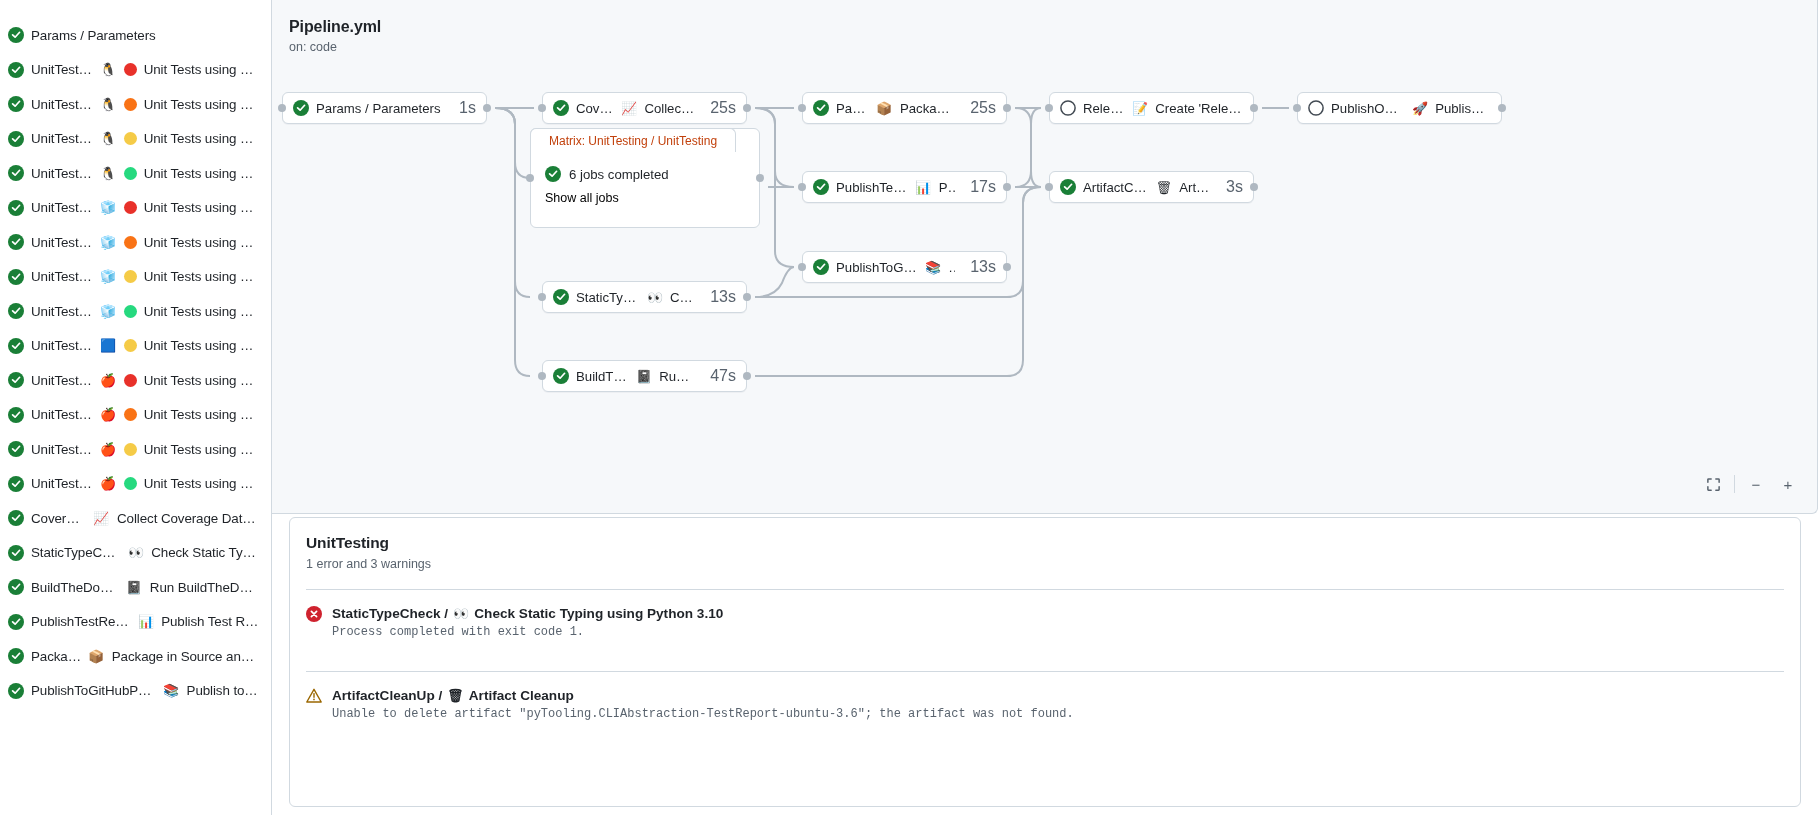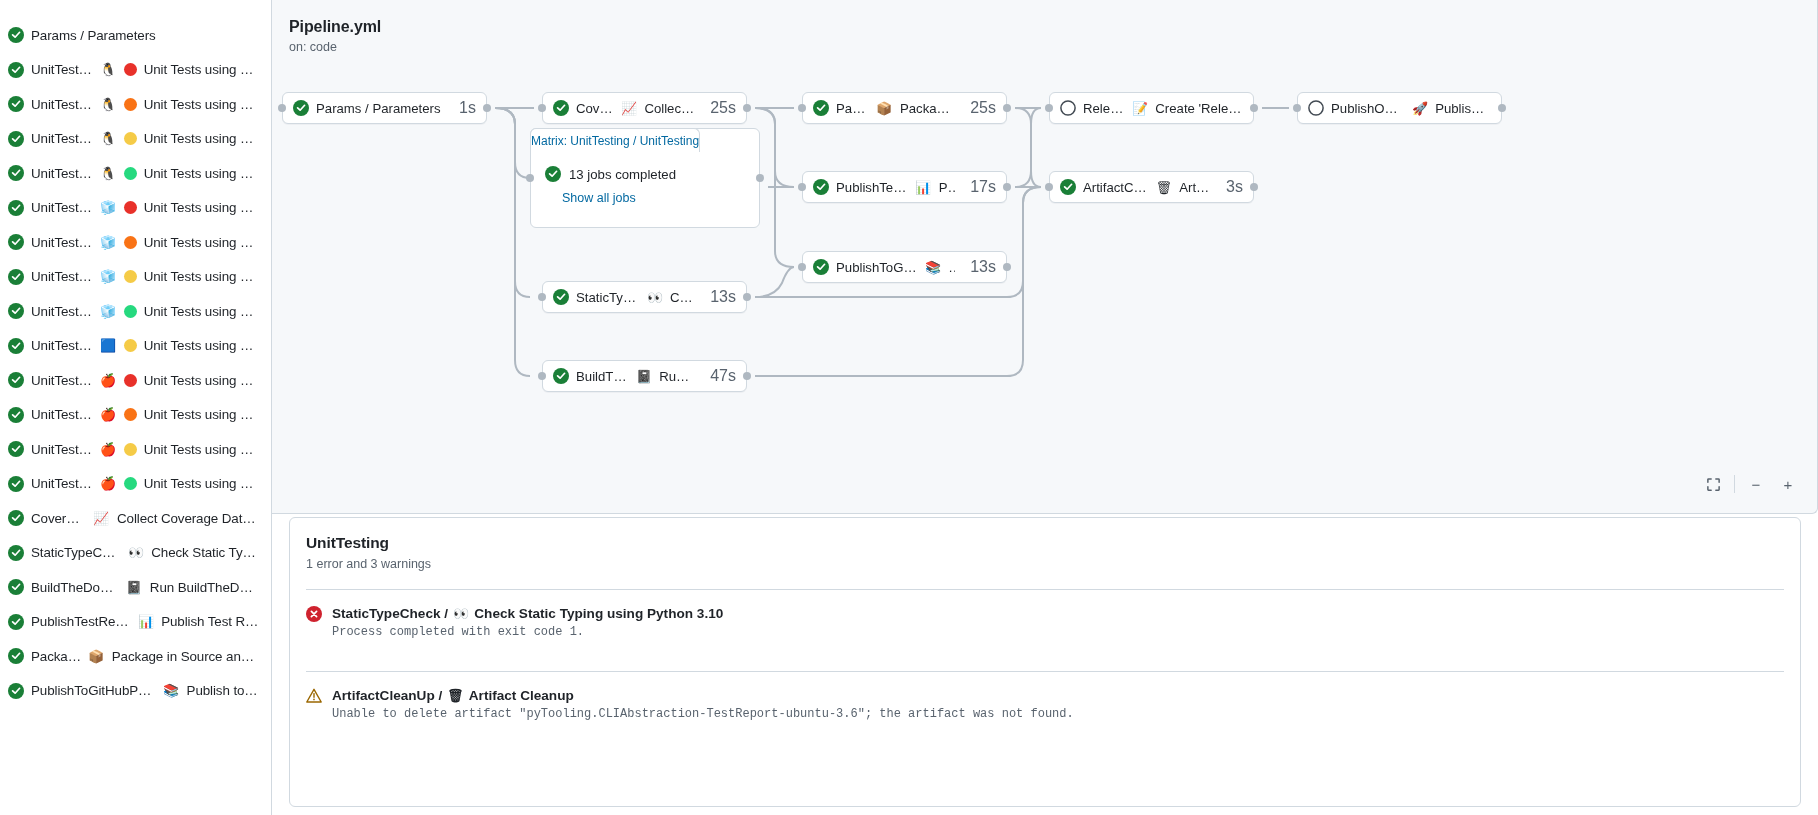--- a/index.html
+++ b/index.html
@@ -112,28 +112,28 @@
     background: #ffffff;
   }
   .matrix-tab {
     position: absolute;
     top: -1px; left: -1px;
     height: 24px;
     background: #ffffff;
     border: 1px solid #d1d9e0;
     border-bottom: none;
     border-radius: 6px 6px 0 0;
-    padding: 0 0;
+    padding: 0 18px;
     display: flex; align-items: center;
-    font-size: 12px; color: #0369a1;
+    font-size: 12px; color: #c2410c;
     white-space: nowrap;
   }
   .matrix-body { position: absolute; left: 0; right: 0; top: 23px; bottom: 0; padding: 14px 14px 0 14px; }
   .matrix-row { display:flex; align-items:center; gap: 8px; font-size: 13.2px; }
-  .matrix-link { font-size: 12.5px; color: #0369a1; margin-top: 9px; margin-left: 17px; cursor: pointer; }
+  .matrix-link { font-size: 12.5px; color: #000000; margin-top: 9px; margin-left: 0; cursor: pointer; }
 
   
   .zoom-ctl { position: absolute; right: 18px; bottom: 18px; display: flex; align-items: center; gap: 10px; }
   .zc-btn {
     width: 22px; height: 22px; display: flex; align-items: center; justify-content: center;
     color: #59636e; cursor: pointer; border-radius: 4px; background: transparent;
     border: none; font-size: 15px; line-height: 1;
   }
   .zc-sep { width: 1px; height: 18px; background: #d1d9e0; }
 
@@ -529,21 +529,21 @@
           </div>
 
         <div class="matrix-group" id="matrix-group" style="left: 258px; top: 128px; width: 230px; height: 100px;">
           <div class="matrix-tab">Matrix: UnitTesting / UnitTesting</div>
           <div class="matrix-body">
             <div class="matrix-row">
               <svg class="ico" viewBox="0 0 16 16">
                 <circle cx="8" cy="8" r="8" fill="#1a7f37"></circle>
                 <path d="M11.6 5.3 L7.1 10.2 L4.6 7.8" fill="none" stroke="#fff" stroke-width="1.7" stroke-linecap="round" stroke-linejoin="round"></path>
               </svg>
-              <span>13 jobs completed</span>
+              <span>6 jobs completed</span>
             </div>
             <div class="matrix-link">Show all jobs</div>
           </div>
         </div>
       </div>
 
       <div class="zoom-ctl">
         <button class="zc-btn" title="fit">
           <svg viewBox="0 0 16 16" width="15" height="15" fill="none" stroke="#59636e" stroke-width="1.6" stroke-linecap="round">
             <path d="M2 5.5V2.6A.6.6 0 0 1 2.6 2H5.5"></path>

